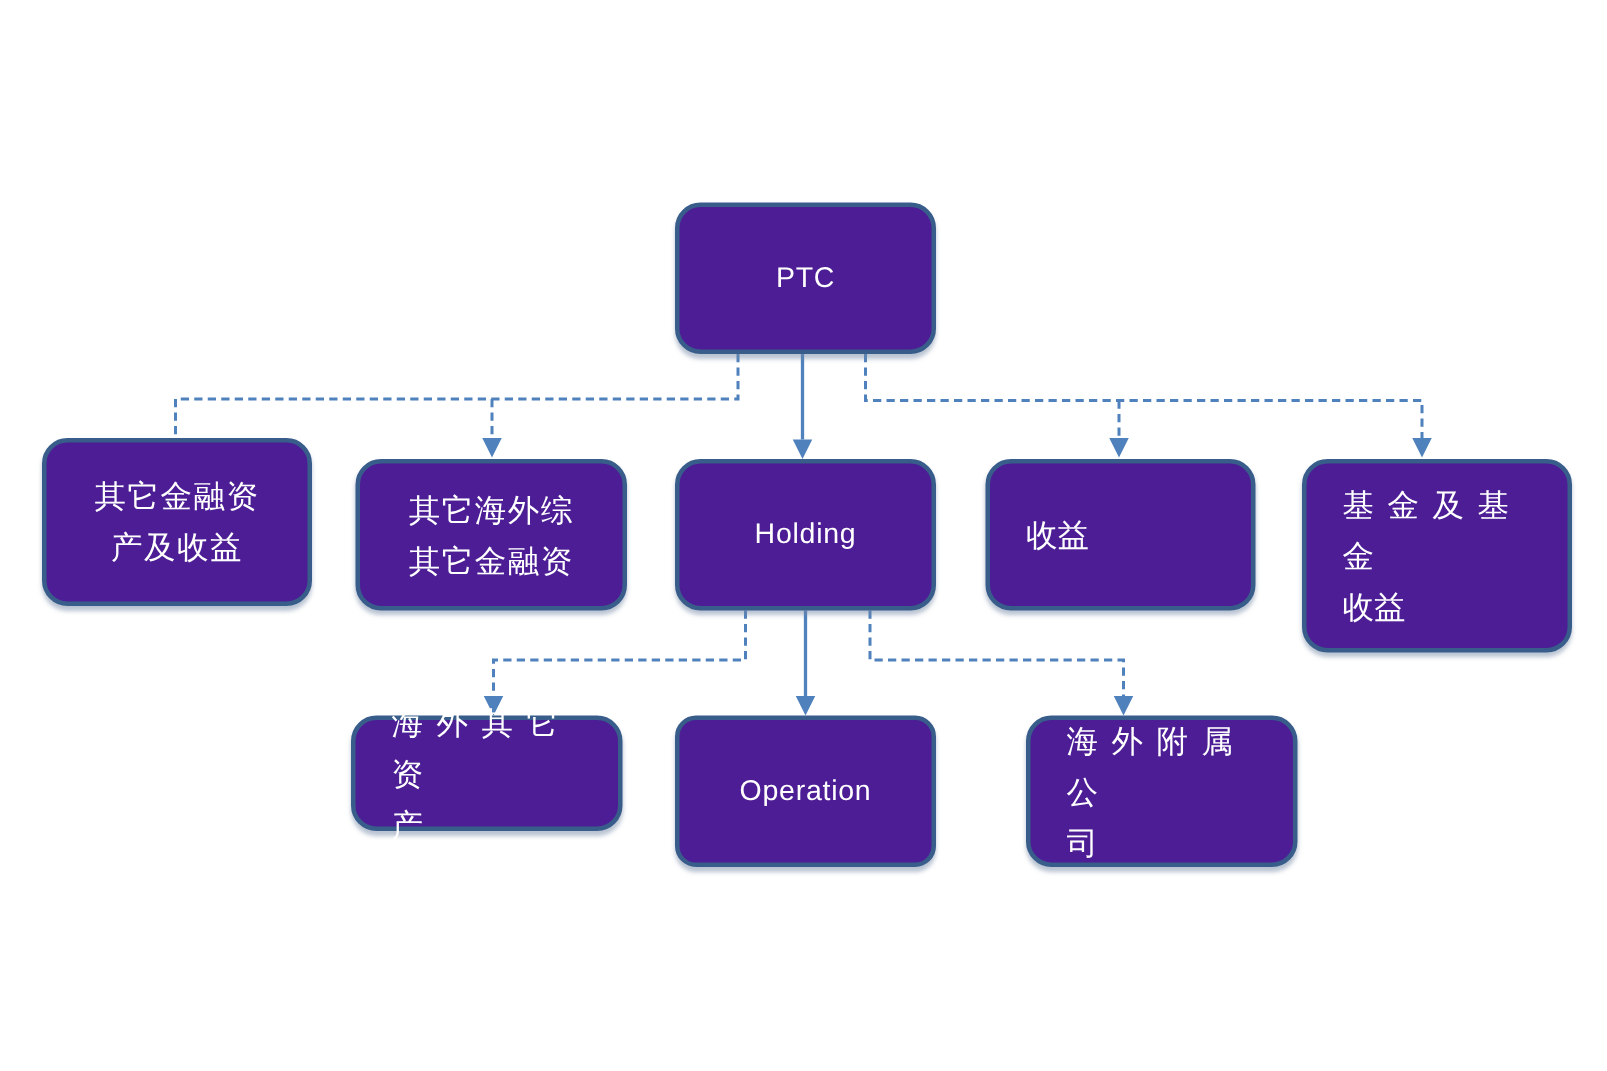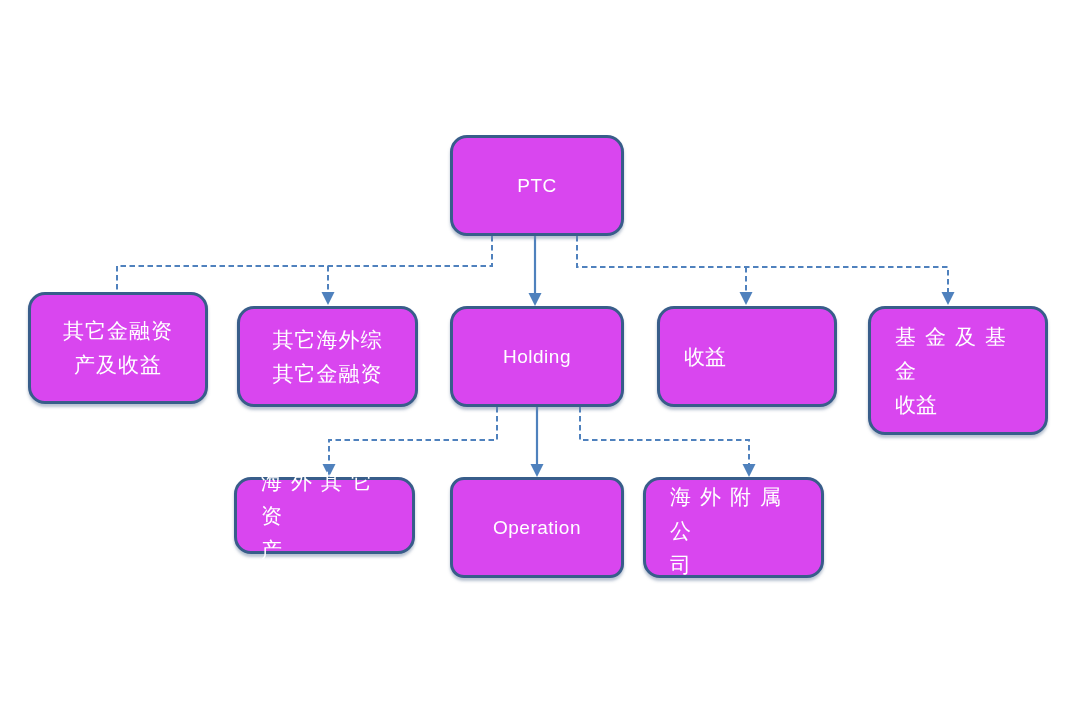--- a/index.html
+++ b/index.html
@@ -4,21 +4,21 @@
 <style>
   html,body { margin:0; padding:0; background:#ffffff; }
   #canvas {
     position:relative; width:1071px; height:714px; background:#ffffff;
     overflow:hidden; font-family:"Liberation Sans", sans-serif;
   }
   #wires { position:absolute; left:0; top:0; width:1071px; height:714px; }
 
   .node {
     position:absolute; box-sizing:border-box;
-    background:#d946ef; border:3px solid #385d8a; border-radius:17px;
+    background:#4c1d95; border:3px solid #385d8a; border-radius:17px;
     color:#ffffff;
     display:flex; flex-direction:column; justify-content:center;
     box-shadow:0 3px 3px rgba(115,135,165,0.5);
   }
   .node .line { display:block; }
 
   .latin { font-family:"Liberation Sans", sans-serif; font-size:19px; }
   .latin .line { text-align:center; letter-spacing:0.5px; }
 
   .cjk { font-family:"DejaVu Serif", serif; font-size:21px; }
@@ -32,21 +32,21 @@
 
   
   .n-ptc      { left:450px; top:135px; width:174px; height:101px; }
   .n-b1       { left:28px;  top:292px; width:180px; height:112px; }
   .n-b2       { left:237px; top:306px; width:181px; height:101px; }
   .n-holding  { left:450px; top:306px; width:174px; height:101px; }
   .n-b4       { left:657px; top:306px; width:180px; height:101px; }
   .n-b5       { left:868px; top:306px; width:180px; height:129px; }
   .n-r3a      { left:234px; top:477px; width:181px; height:77px; }
   .n-op       { left:450px; top:477px; width:174px; height:101px;border-radius:14px; }
-  .n-r3c      { left:643px; top:477px; width:181px; height:101px;justify-content:space-between; }
+  .n-r3c      { left:684px; top:477px; width:181px; height:101px; }
 </style>
 </head>
 <body>
 
 <div id="canvas">
 
   <svg id="wires" viewBox="0 0 1071 714" xmlns="http://www.w3.org/2000/svg">
     <g stroke="#4f81bd" stroke-width="2.2" fill="none">
 
       <path d="M535,236 V293"></path>

